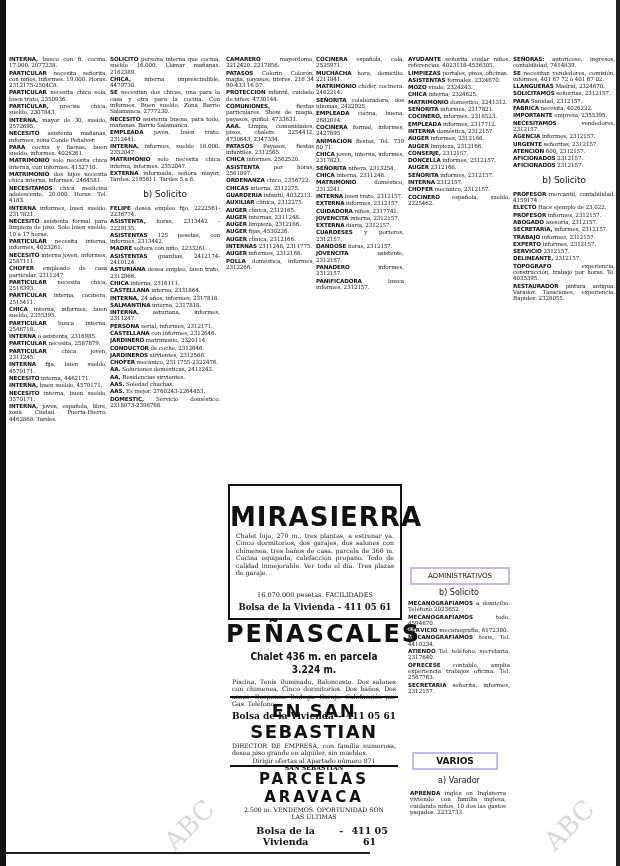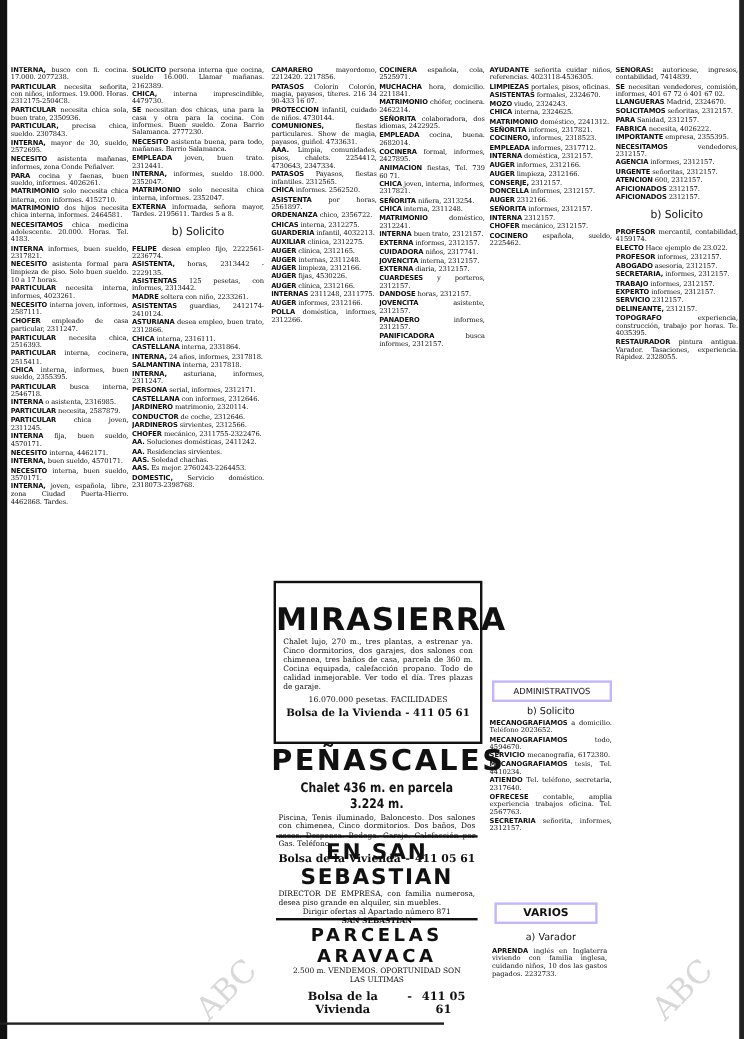--- a/index.html
+++ b/index.html
@@ -13,21 +13,21 @@
   .col3b{left:316px;width:88px;height:418px;}
   .col4{left:408px;width:102px;height:505px;}
   .col5{left:513px;width:102px;height:765px;}
   .ad{margin-bottom:1px;}
   .ad b{font-family:"DejaVu Sans",sans-serif;font-weight:bold;}
   .sect{text-align:center;font-family:"DejaVu Sans",sans-serif;font-size:9px;line-height:14px;margin:4px 0;}
   .box{position:absolute;border:2px solid #111;text-align:center;}
   .mira{left:228px;top:484px;width:170px;height:132px;}
   .mira .h{font-family:"DejaVu Sans",sans-serif;font-weight:bold;font-size:26px;letter-spacing:1px;margin-top:16px;}
   .body{font-size:6.2px;line-height:7.4px;padding:0 6px;text-align:justify;}
-  .price{font-size:6.5px;margin-top:3px;}
+  .price{font-size:6.5px;margin-top:15px;}
   .bolsa{font-weight:bold;font-size:8.5px;margin-top:3px;}
   .free{position:absolute;text-align:center;}
   .pena{left:226px;top:620px;width:176px;}
   .pena .h{font-family:"DejaVu Sans",sans-serif;font-weight:bold;font-size:24px;letter-spacing:2px;}
   .pena .sub{font-family:"DejaVu Sans",sans-serif;font-weight:bold;font-size:11px;transform:scaleX(0.82);margin:2px 0;}
   .rule{position:absolute;height:2px;background:#111;}
   .sans .h{font-family:"DejaVu Sans",sans-serif;font-weight:bold;font-size:18px;letter-spacing:1.5px;}
   .sanseb{left:226px;top:700px;width:176px;}
   .parc{left:226px;top:770px;width:176px;}
   .parc .h{font-family:"DejaVu Sans",sans-serif;font-weight:bold;font-size:15px;letter-spacing:3px;}

